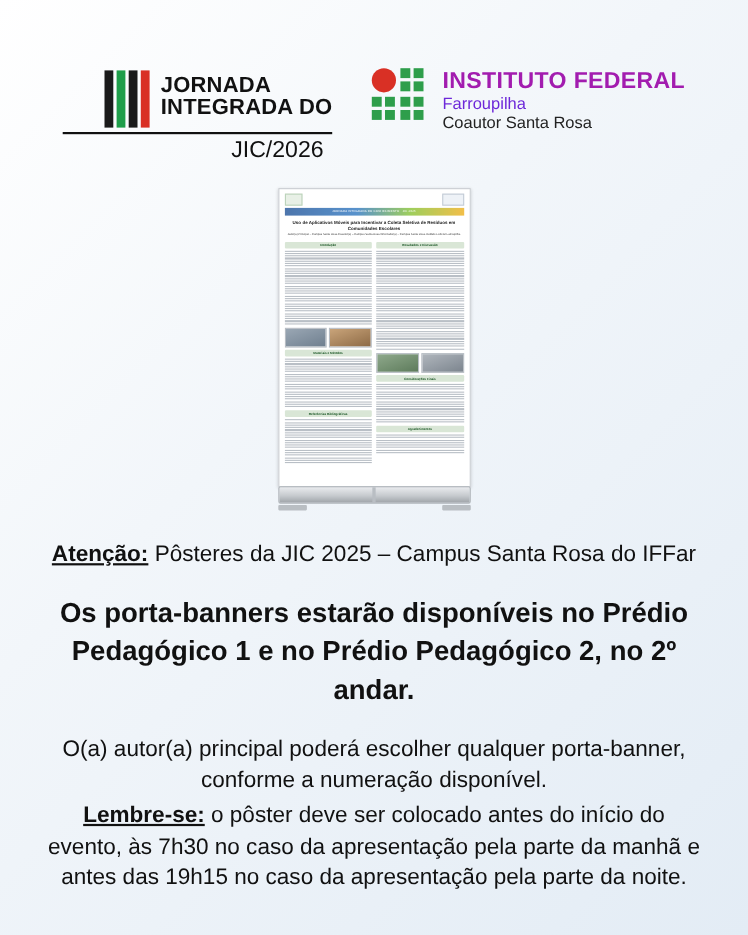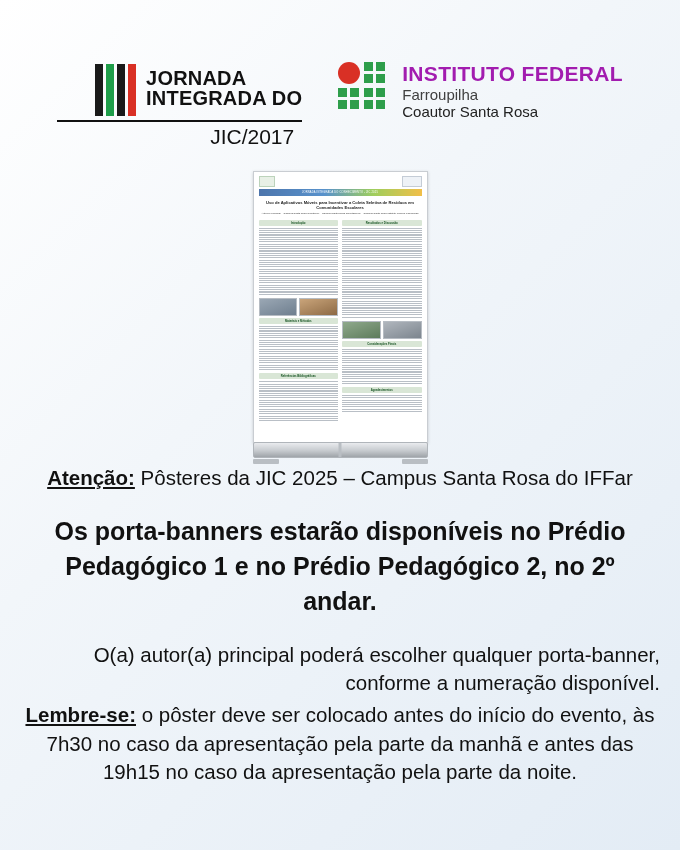--- a/index.html
+++ b/index.html
@@ -98,21 +98,21 @@
     line-height: 1.15;
   }
   .if-text .t1 {
     font-weight: bold;
     font-size: 21px;
     color: #a21caf;
     letter-spacing: 0.3px;
   }
   .if-text .t2 {
     font-size: 15px;
-    color: #404040;
+    color: #6d28d9;
   }
   .if-text .t3 {
     font-size: 15px;
     color: #222;
   }
 
   
   .banner-area {
     margin-top: 22px;
     display: flex;
@@ -223,21 +223,22 @@
     left: 50%;
     top: 272px;
     width: 3px;
     height: 14px;
     background: #b9bec3;
     transform: translateX(-50%);
   }
 
   
   .body-text {
-    padding: 0 20px;
+    margin-top: 26px;
+    padding: 0 40px;
     text-align: center;
     color: #111;
   }
   .line-attention {
     font-size: 20.5px;
     line-height: 1.35;
     margin-bottom: 22px;
   }
   .u-bold {
     font-weight: bold;
@@ -247,21 +248,20 @@
     font-size: 25px;
     font-weight: bold;
     line-height: 1.4;
     margin-bottom: 22px;
     padding: 0 8px;
   }
   .line-normal {
     font-size: 20.5px;
     line-height: 1.38;
     margin-bottom: 0;
-    text-align: right;
   }
   .line-remember {
     font-size: 20.5px;
     line-height: 1.38;
     margin-top: 4px;
   }
 </style>
 </head>
 <body>
 
@@ -276,21 +276,21 @@
           <span class="bar b2"></span>
           <span class="bar b3"></span>
           <span class="bar b4"></span>
         </div>
         <div class="jic-words">
           <span>JORNADA</span>
           <span>INTEGRADA DO</span>
         </div>
       </div>
       <div class="jic-underline"></div>
-      <div class="jic-sub">JIC/2017</div>
+      <div class="jic-sub">JIC/2026</div>
     </div>
 
     <div class="if-logo-block">
       <div class="if-mark">
         <span class="sq" style="left:0px;  top:0px;  width:22px; height:22px; border-radius:50%; background:#d93025;"></span>
         <span class="sq" style="left:26px; top:0px;  width:9px;  height:9px;"></span>
         <span class="sq" style="left:38px; top:0px;  width:9px;  height:9px;"></span>
         <span class="sq" style="left:26px; top:12px; width:9px;  height:9px;"></span>
         <span class="sq" style="left:38px; top:12px; width:9px;  height:9px;"></span>
         <span class="sq" style="left:0px;  top:26px; width:9px;  height:9px;"></span>

